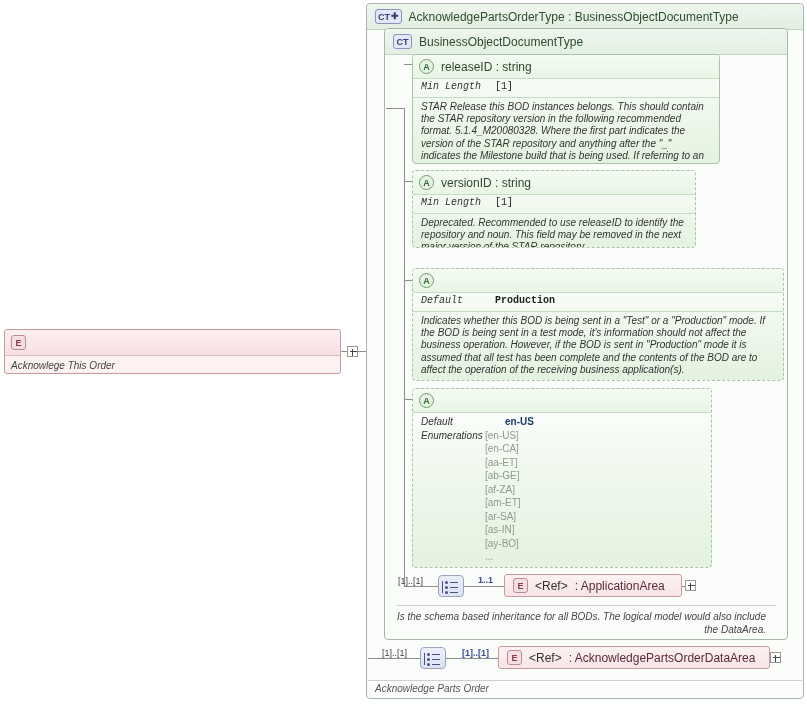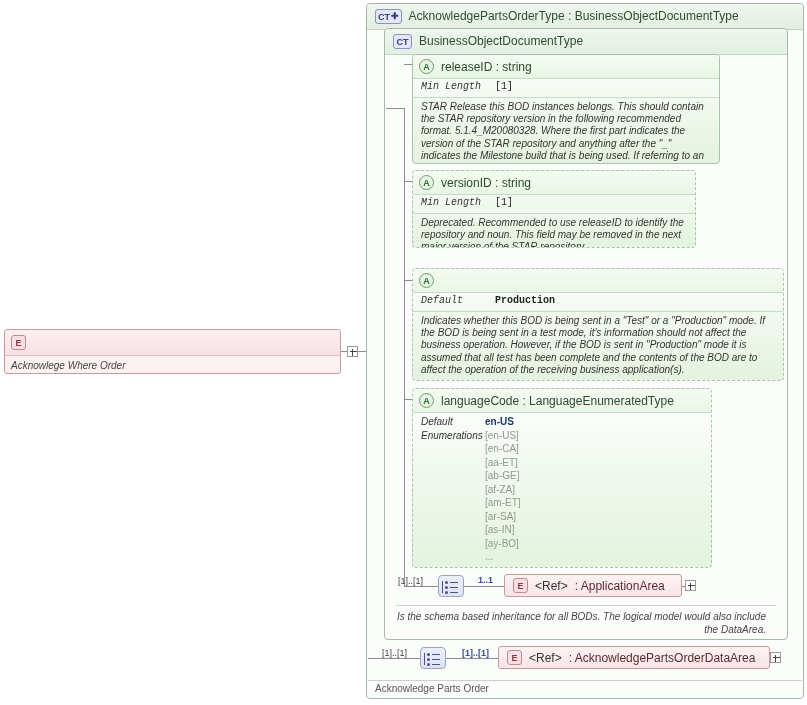--- a/index.html
+++ b/index.html
@@ -59,32 +59,34 @@
   }
 
   
   .ctbox {
     border: 1px solid #a8b8a8;
     border-radius: 4px;
     background: #fbfdfb;
   }
   .ctbox > .hdr {
     display: flex;
+    align-items: center;
     gap: 7px;
     padding: 5px 8px;
     background: linear-gradient(#eef6ee,#e3efe3);
     border-bottom: 1px solid #c3d3c3;
     border-radius: 4px 4px 0 0;
     font-size: 12px;
     color: #2d4d2d;
   }
   .ctbox .footdoc {
     position: absolute;
     left: 8px;
     bottom: 4px;
+    font-style: italic;
     font-size: 10px;
     color: #555;
   }
 
   
   .abox {
     position: absolute;
     box-sizing: border-box;
     border: 1px solid #a9c3a9;
     border-radius: 4px;
@@ -139,20 +141,21 @@
     min-width: 64px;
     line-height: 1.35;
   }
   .enum-values {
     line-height: 1.35;
     color: #8f9a8f;
   }
   .enum-values .first {
     color: #1b3a6b;
     font-weight: bold;
+    margin-left: 20px;
   }
 
   
   .badge {
     display: inline-flex;
     align-items: center;
     justify-content: center;
     box-sizing: border-box;
     font-size: 9px;
     font-weight: bold;
@@ -278,21 +281,21 @@
 </style>
 </head>
 <body>
 
 <div class="canvas">
 
   <div class="box ebox" style="left:4px; top:329px; width:337px; height:45px;">
     <div class="hdr">
       <span class="badge badge-e">E</span>
     </div>
-    <div class="doc">Acknowlege Where Order</div>
+    <div class="doc">Acknowlege This Order</div>
   </div>
 
   <div class="expander" style="left:347px; top:346px;"></div>
 
   <div class="ln lnh" style="left:341px; top:351px; width:6px;"></div>
 
   <div class="ln lnh" style="left:358px; top:351px; width:28px;"></div>
 
   <div class="box ctbox" style="left:366px; top:3px; width:438px; height:696px;">
     <div class="hdr">
@@ -358,21 +361,20 @@
       <span class="fval">Production</span>
     </div>
     <div class="sep"></div>
     <div class="desc">Indicates whether this BOD is being sent in a "Test" or a "Production" mode. If the BOD is being sent in a test mode, it's information should not affect the business operation. However, if the BOD is sent in "Production" mode it is assumed that all test has been complete and the contents of the BOD are to affect the operation of the receiving business application(s).</div>
   </div>
   <div class="ln lnh" style="left:404px; top:280px; width:8px;"></div>
 
   <div class="abox dashed" style="left:412px; top:388px; width:300px; height:180px;">
     <div class="hdr">
       <span class="badge badge-a">A</span>
-      <span class="title">languageCode : LanguageEnumeratedType</span>
     </div>
     <div class="enum-wrap">
       <div class="enum-labels">
         <div>Default</div>
         <div>Enumerations</div>
       </div>
       <div class="enum-values">
         <div class="first">en-US</div>
         <div>[en-US]</div>
         <div>[en-CA]</div>

